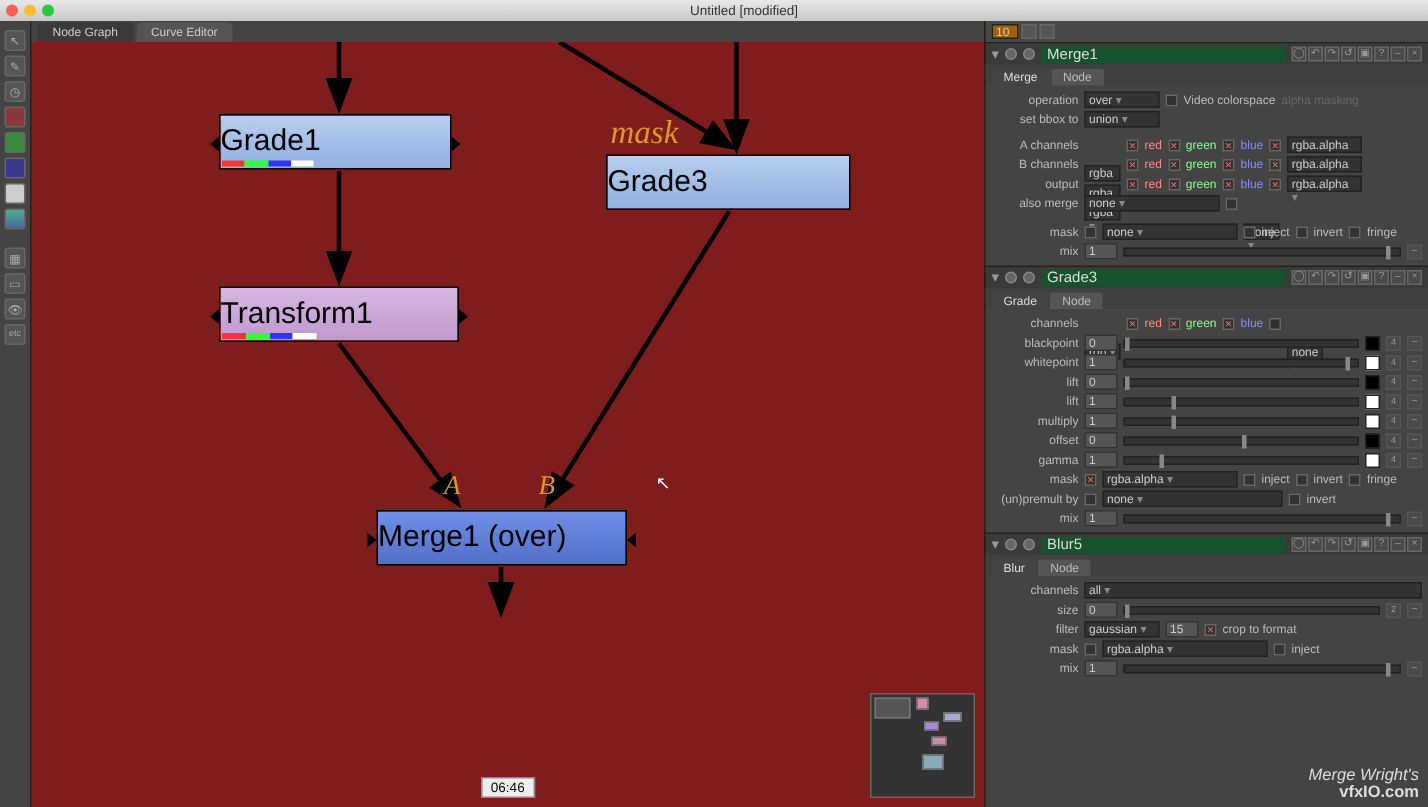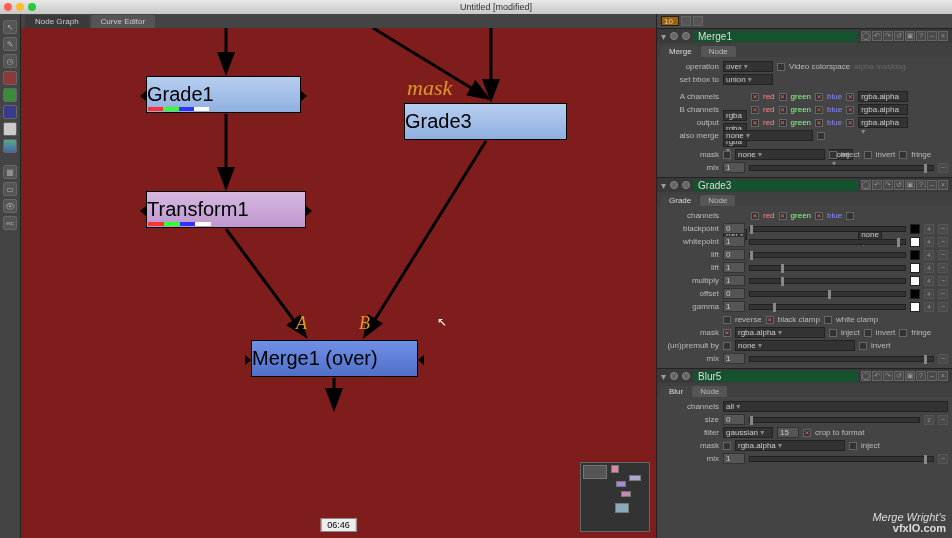--- a/index.html
+++ b/index.html
@@ -380,29 +380,20 @@
             <span class="lbl">gamma</span>
             <div class="numfield">1</div>
             <div class="slider">
               <div class="handle" style="left:15%"></div>
             </div>
             <div class="swatch" style="background:#fff"></div>
             <div class="quad">4</div>
             <div class="anim">~</div>
           </div>
         <div class="row">
-          <span class="lbl"></span>
-          <div class="chk"></div>
-            <span class="chlab">reverse</span>
-          <div class="chk x on"></div>
-            <span class="chlab">black clamp</span>
-          <div class="chk"></div>
-            <span class="chlab">white clamp</span>
-        </div>
-        <div class="row">
           <span class="lbl">mask</span>
           <div class="chk x on"></div>
           <div class="sel" style="width:90px">rgba.alpha</div>
           <div class="chk"></div>
             <span class="chlab">inject</span>
           <div class="chk"></div>
             <span class="chlab">invert</span>
           <div class="chk"></div>
             <span class="chlab">fringe</span>
         </div>

